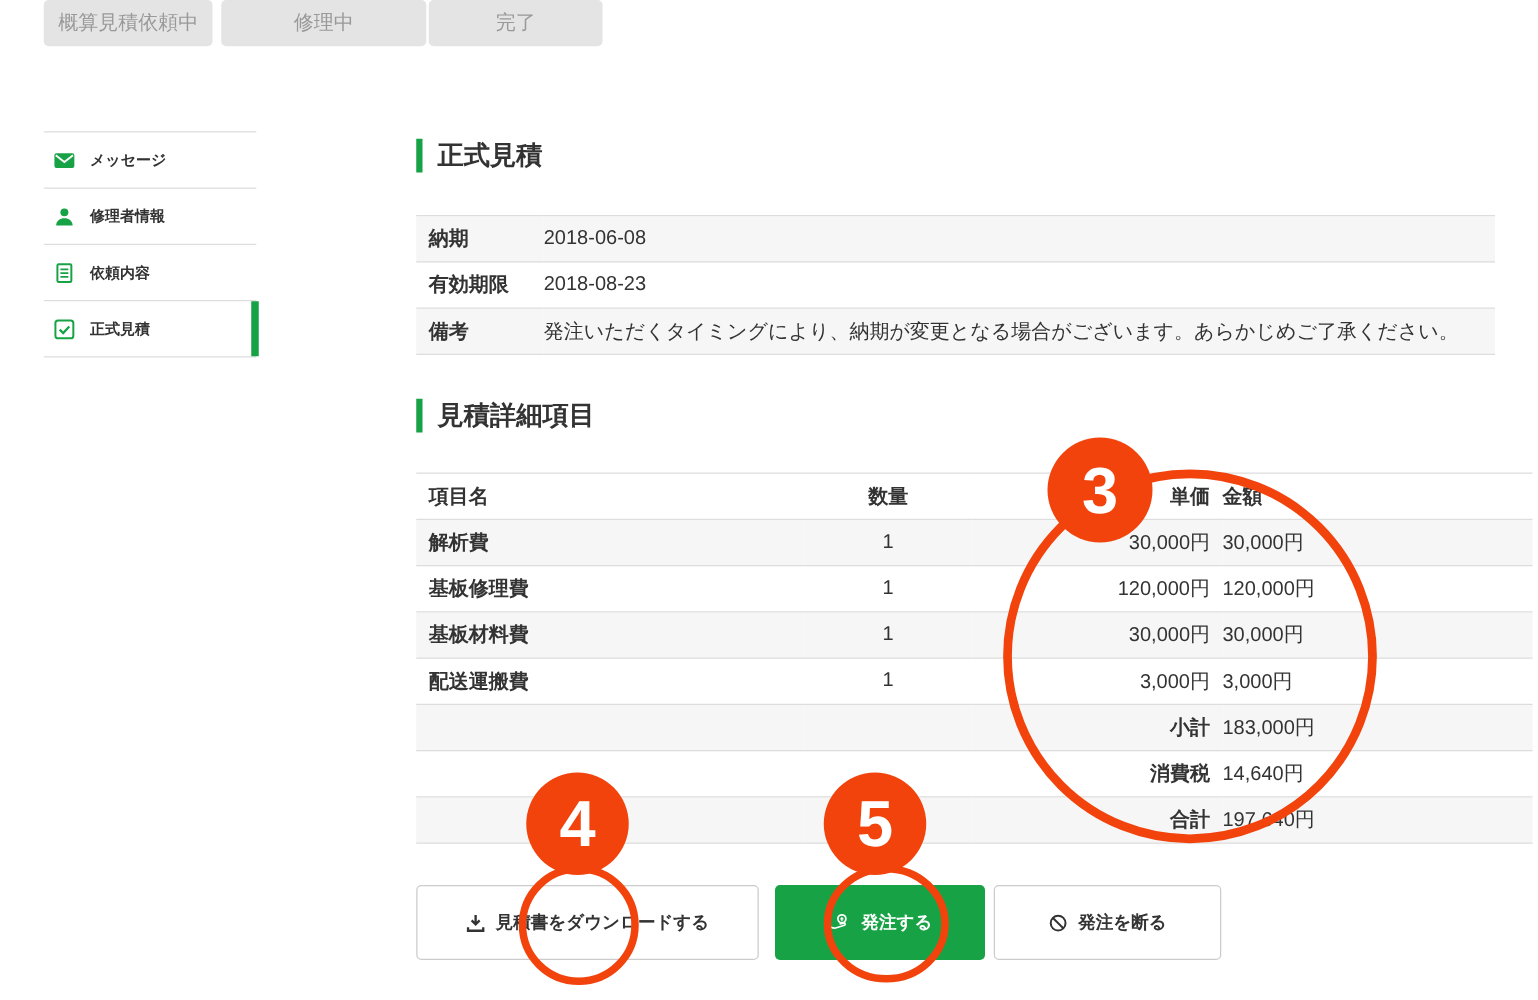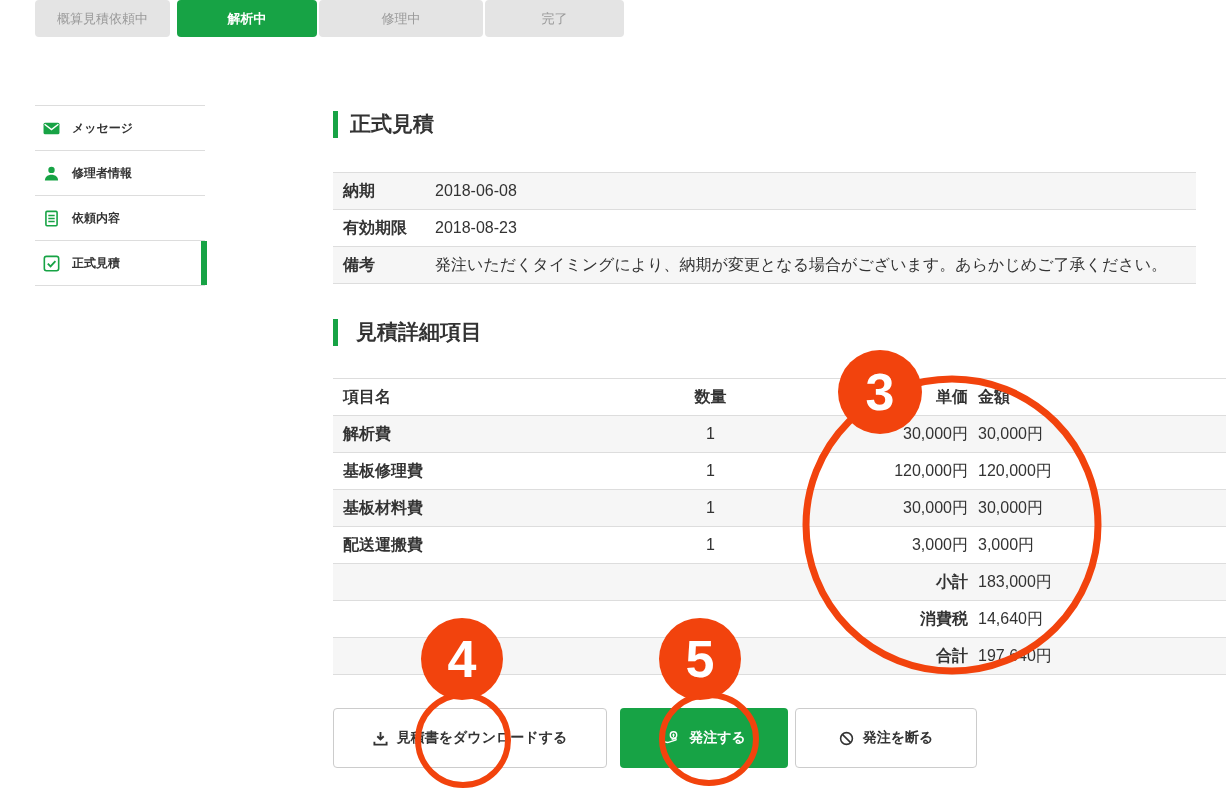--- a/index.html
+++ b/index.html
@@ -1,20 +1,20 @@
 <!DOCTYPE html>
 <html lang="ja"><head>
 <meta charset="utf-8">
 <style>
   html,body{margin:0;padding:0;background:#fff;}
   #screen{position:relative;width:1230px;height:800px;background:#fff;overflow:hidden;
     font-family:"Liberation Sans","DejaVu Sans",sans-serif;color:#333;}
   
   .stepper{position:absolute;left:35px;top:0;display:flex;}
-  .step{height:37px;background:#e4e4e4;color:#999;font-size:13px;display:flex;
+  .step{height:37px;background:#e4e4e4;color:#999;font-size:16px;display:flex;
     align-items:center;justify-content:center;border-radius:4px;box-sizing:border-box;}
   .step.w1{width:135px;margin-right:7px;}
   .step.w2{width:140px;margin-right:2px;}
   .step.w3{width:164px;margin-right:2px;}
   .step.w4{width:139px;}
   .step.active{background:var(--green);color:#fff;font-weight:bold;}
   
   .sidebar{position:absolute;left:35px;top:105px;width:170px;border-top:1px solid #ddd;}
   .side-item{position:relative;height:44px;display:flex;align-items:center;
     border-bottom:1px solid #ddd;cursor:pointer;}
@@ -56,21 +56,20 @@
   .overlay{position:absolute;left:0;top:0;width:1230px;height:800px;pointer-events:none;z-index:10;}
   .overlay text{font-family:"Liberation Sans","DejaVu Sans",sans-serif;font-weight:bold;fill:#fff;}
 </style>
 </head>
 <body>
 
 <div id="screen" style="--green:#17a345;">
 
   <div class="stepper">
     <div class="step w1">概算見積依頼中</div>
-    <div class="step w2 active">解析中</div>
     <div class="step w3">修理中</div>
     <div class="step w4">完了</div>
   </div>
 
   <div class="sidebar">
     <div class="side-item">
       <svg class="icn" viewBox="0 0 16 16">
         <rect x="0.5" y="2.5" width="15" height="11" rx="1.5" fill="#17a345"></rect>
         <path d="M1.5 4l6.5 5 6.5-5" stroke="#fff" stroke-width="1.4" fill="none"></path>
       </svg>
@@ -116,21 +115,21 @@
           <td class="k">有効期限</td>
           <td>2018-08-23</td>
         </tr>
         <tr>
           <td class="k">備考</td>
           <td>発注いただくタイミングにより、納期が変更となる場合がございます。あらかじめご了承ください。</td>
         </tr>
       </tbody>
     </table>
 
-    <div class="sec-head" style="top:318px;gap:6px;">
+    <div class="sec-head" style="top:318px;">
       <span class="bar"></span>
       <span class="txt">見積詳細項目</span>
     </div>
 
     <table class="detail-table">
       <thead>
         <tr>
           <th class="c1">項目名</th>
           <th class="c2">数量</th>
           <th class="c3">単価</th>

